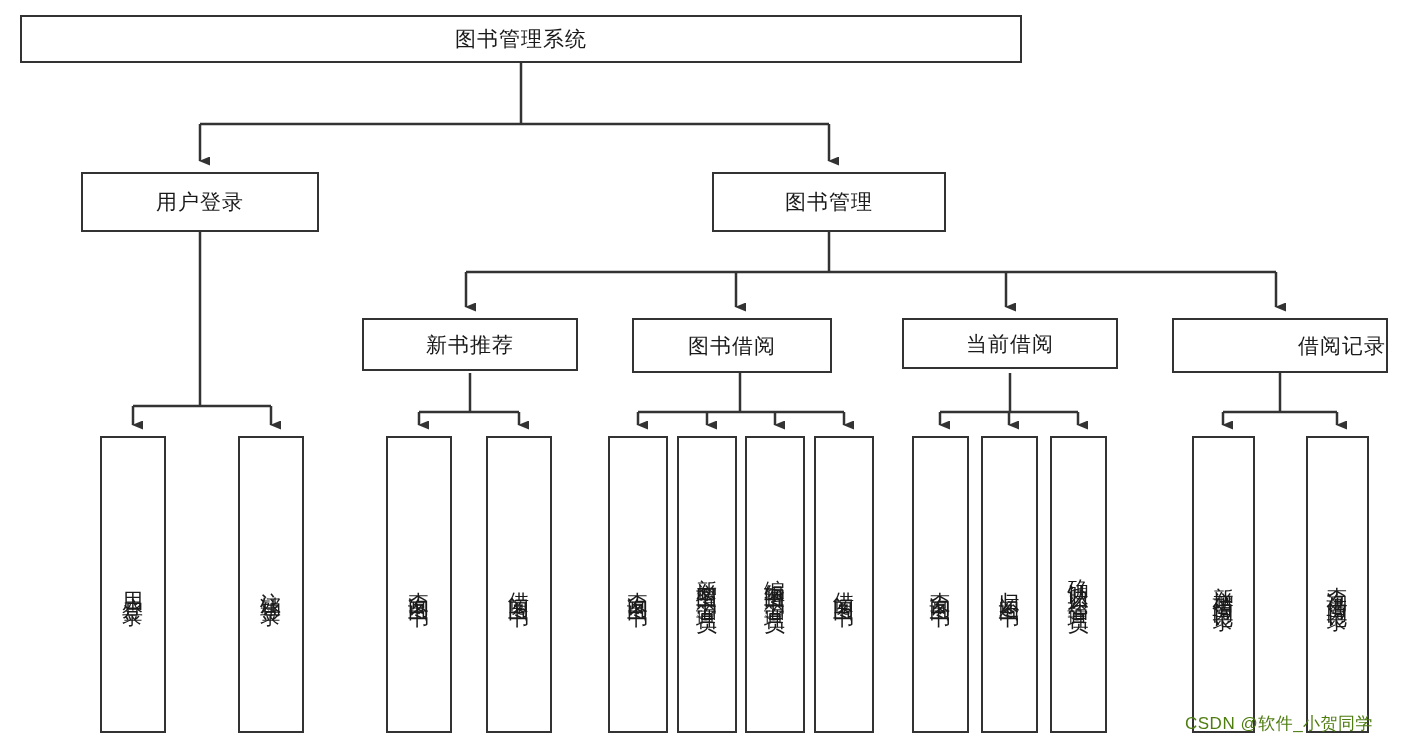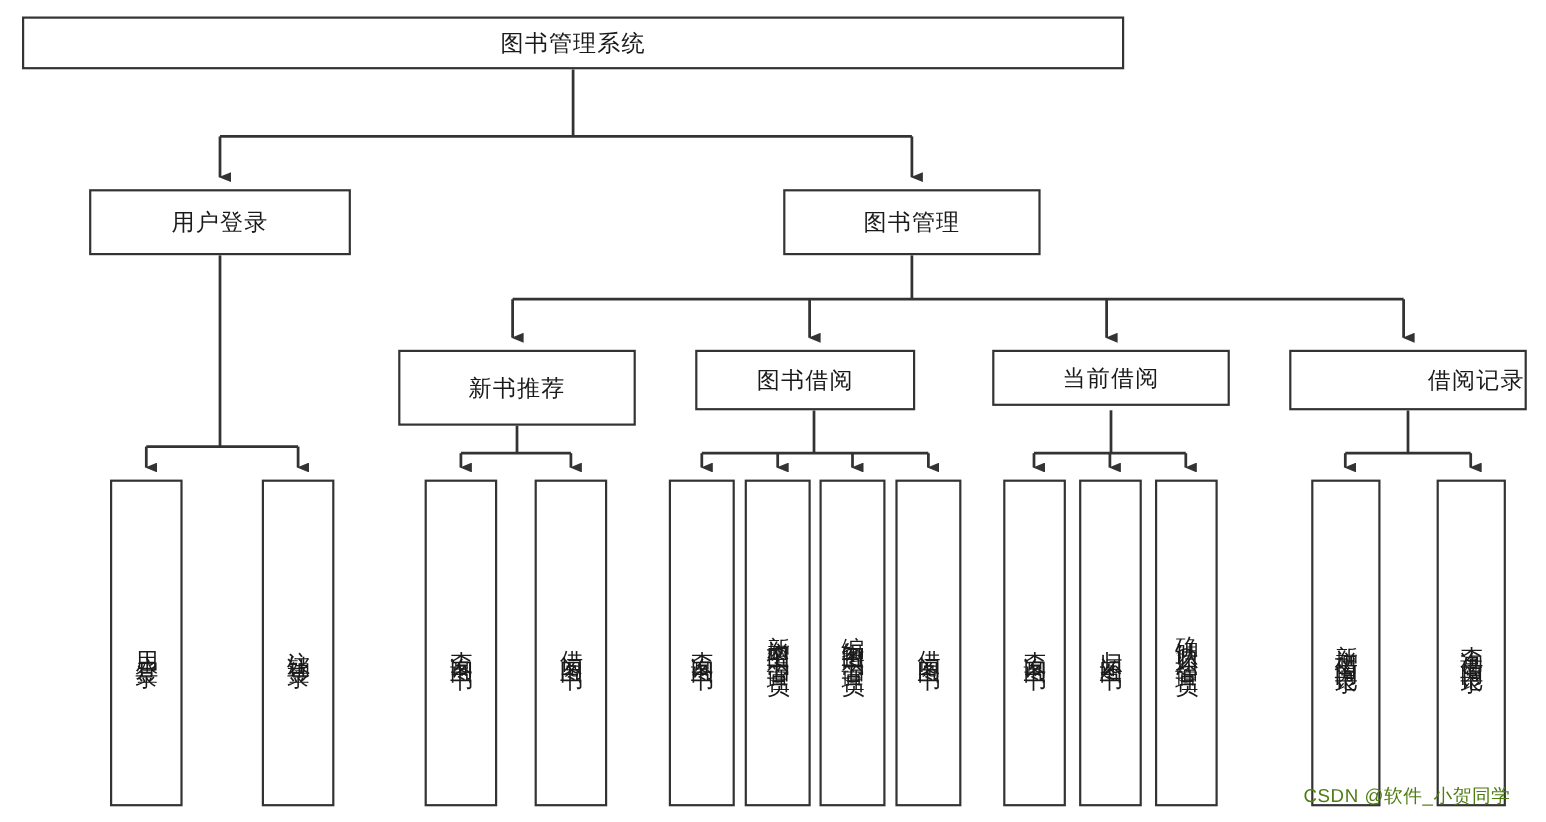--- a/index.html
+++ b/index.html
@@ -113,21 +113,21 @@
     <span class="htext">图书管理系统</span>
   </div>
 
   <div class="node horiz" style="left: 81px; top: 172px; width: 238px; height: 60px;">
     <span class="htext">用户登录</span>
   </div>
   <div class="node horiz" style="left: 712px; top: 172px; width: 234px; height: 60px;">
     <span class="htext">图书管理</span>
   </div>
 
-  <div class="node horiz" style="left: 362px; top: 318px; width: 216px; height: 69px;">
+  <div class="node horiz" style="left: 362px; top: 318px; width: 216px; height: 53px;">
     <span class="htext">新书推荐</span>
   </div>
   <div class="node horiz" style="left: 632px; top: 318px; width: 200px; height: 55px;">
     <span class="htext">图书借阅</span>
   </div>
   <div class="node horiz" style="left: 902px; top: 318px; width: 216px; height: 51px; text-align: right;">
     <span class="htext">当前借阅</span>
   </div>
   <div class="node horiz" style="left: 1172px; top: 318px; width: 216px; height: 55px; justify-content: flex-end;">
     <span class="htext">借阅记录</span>

